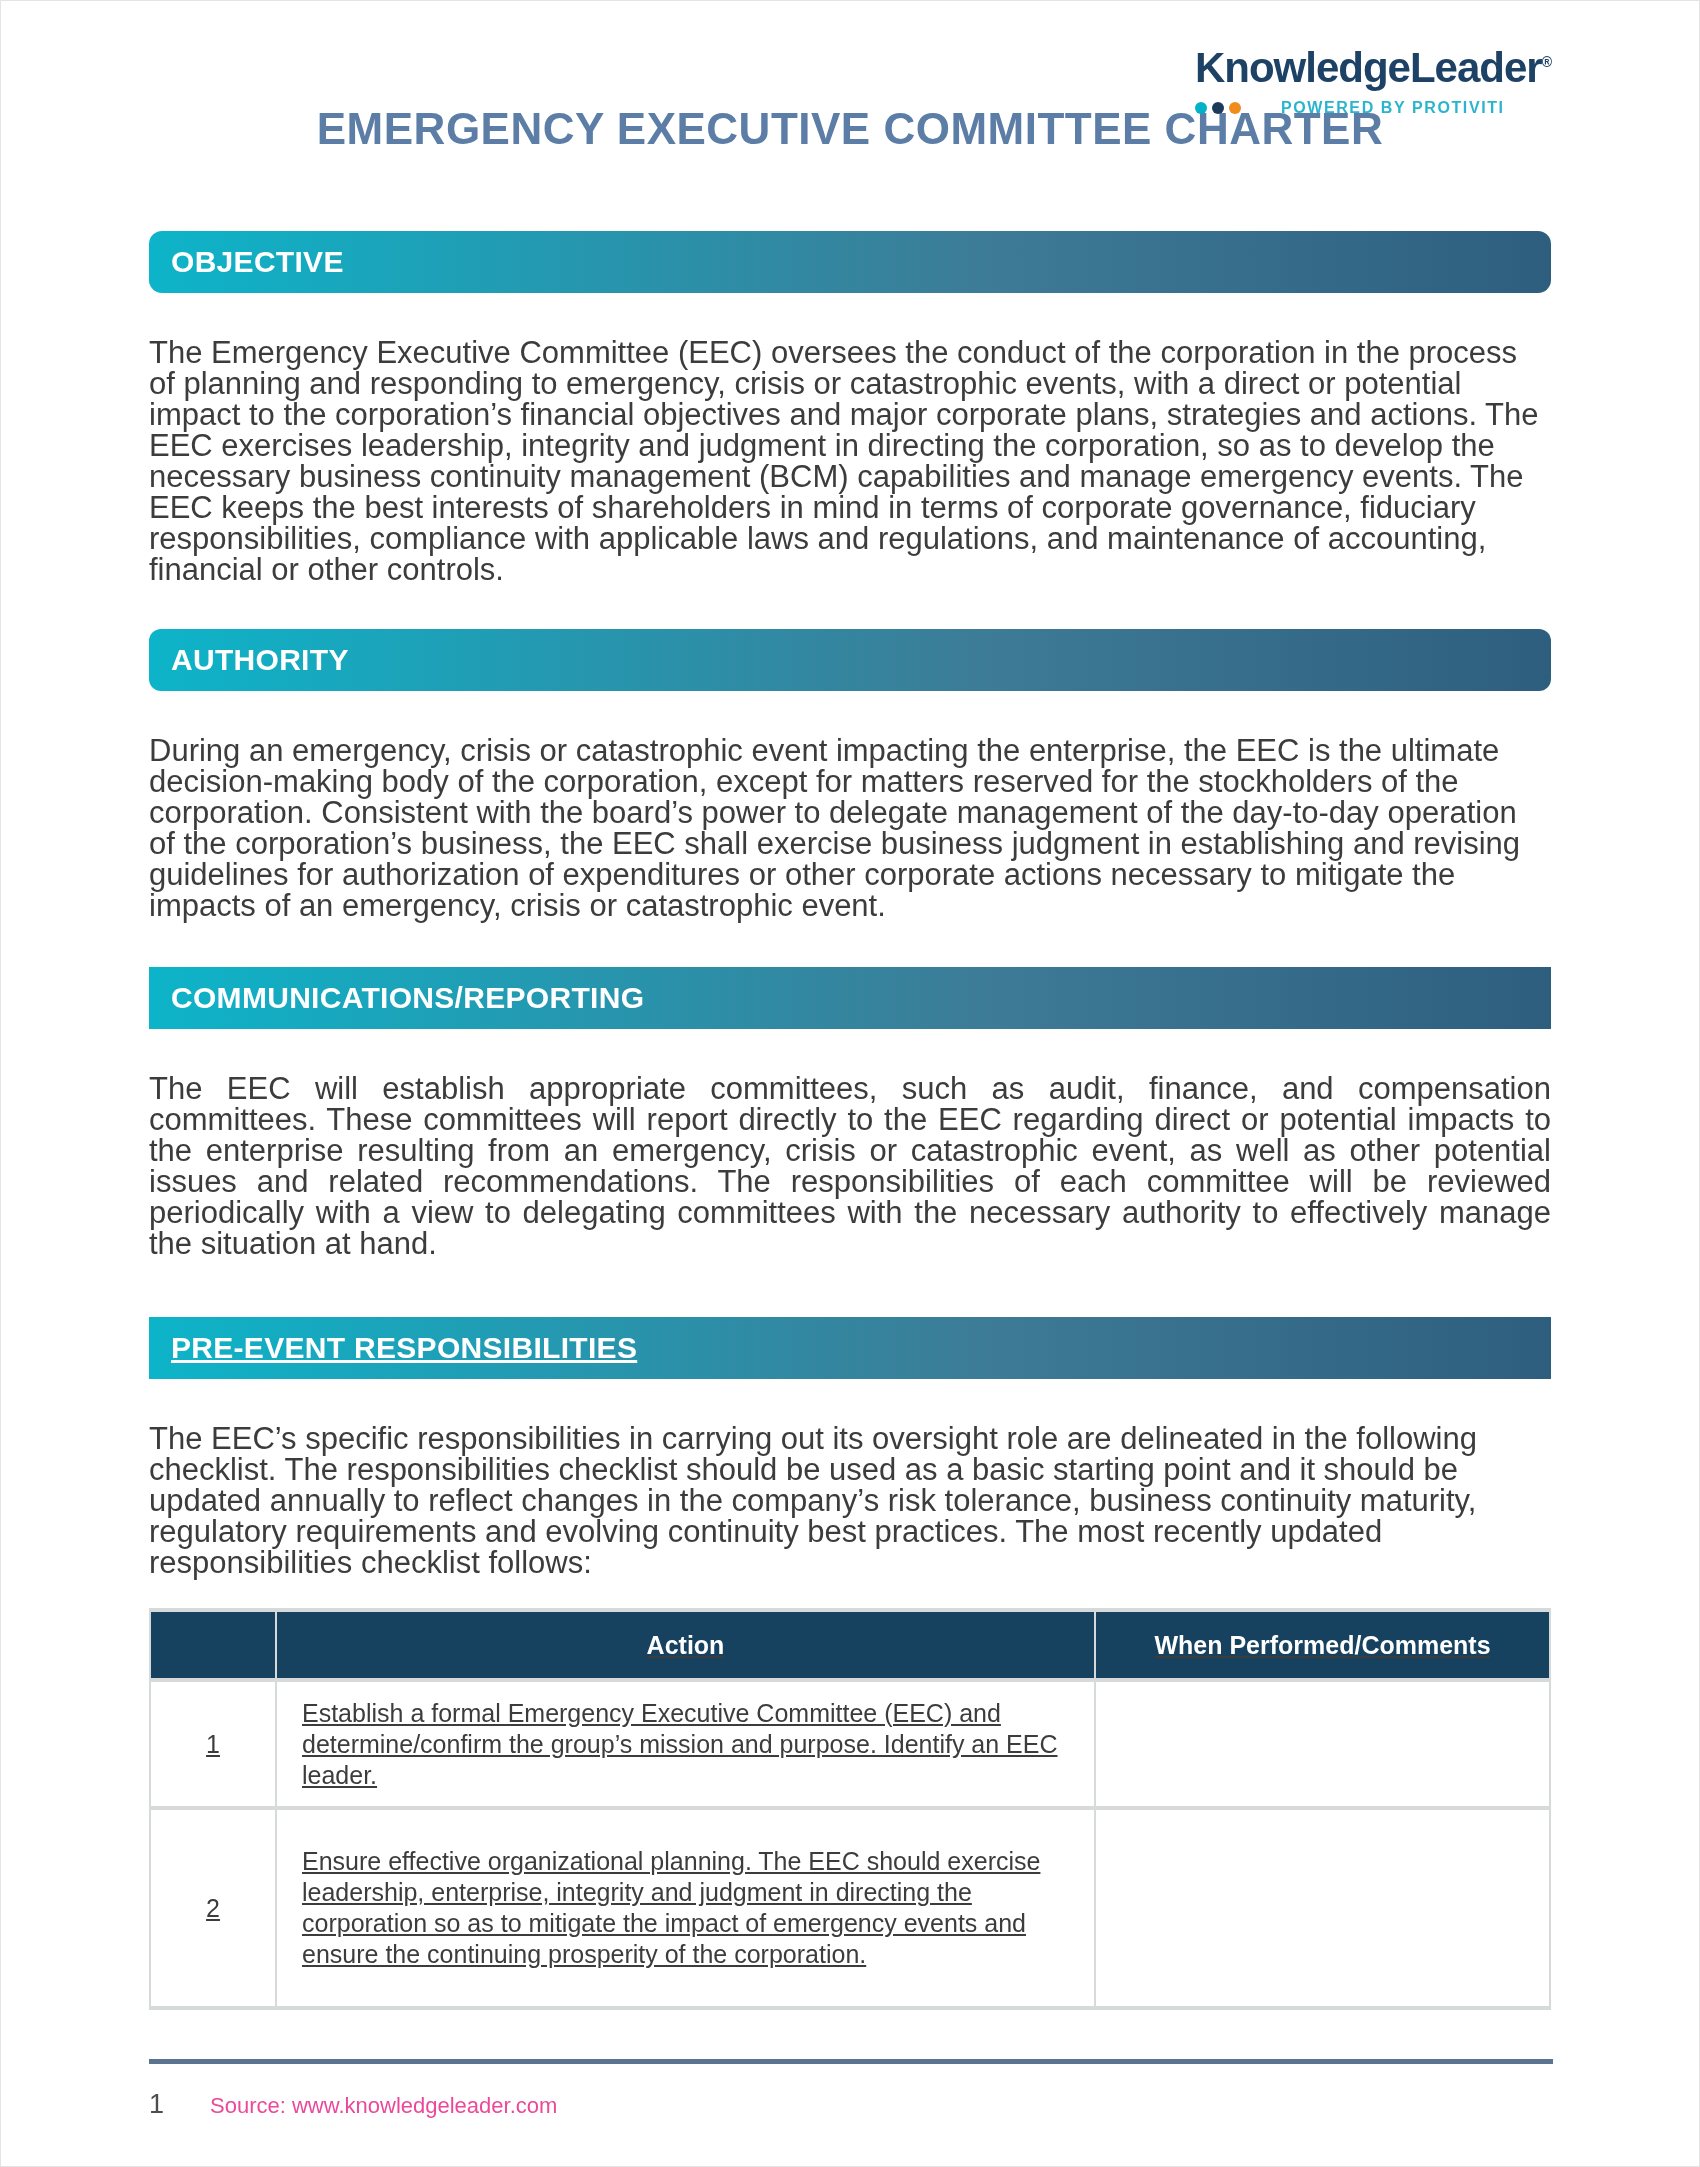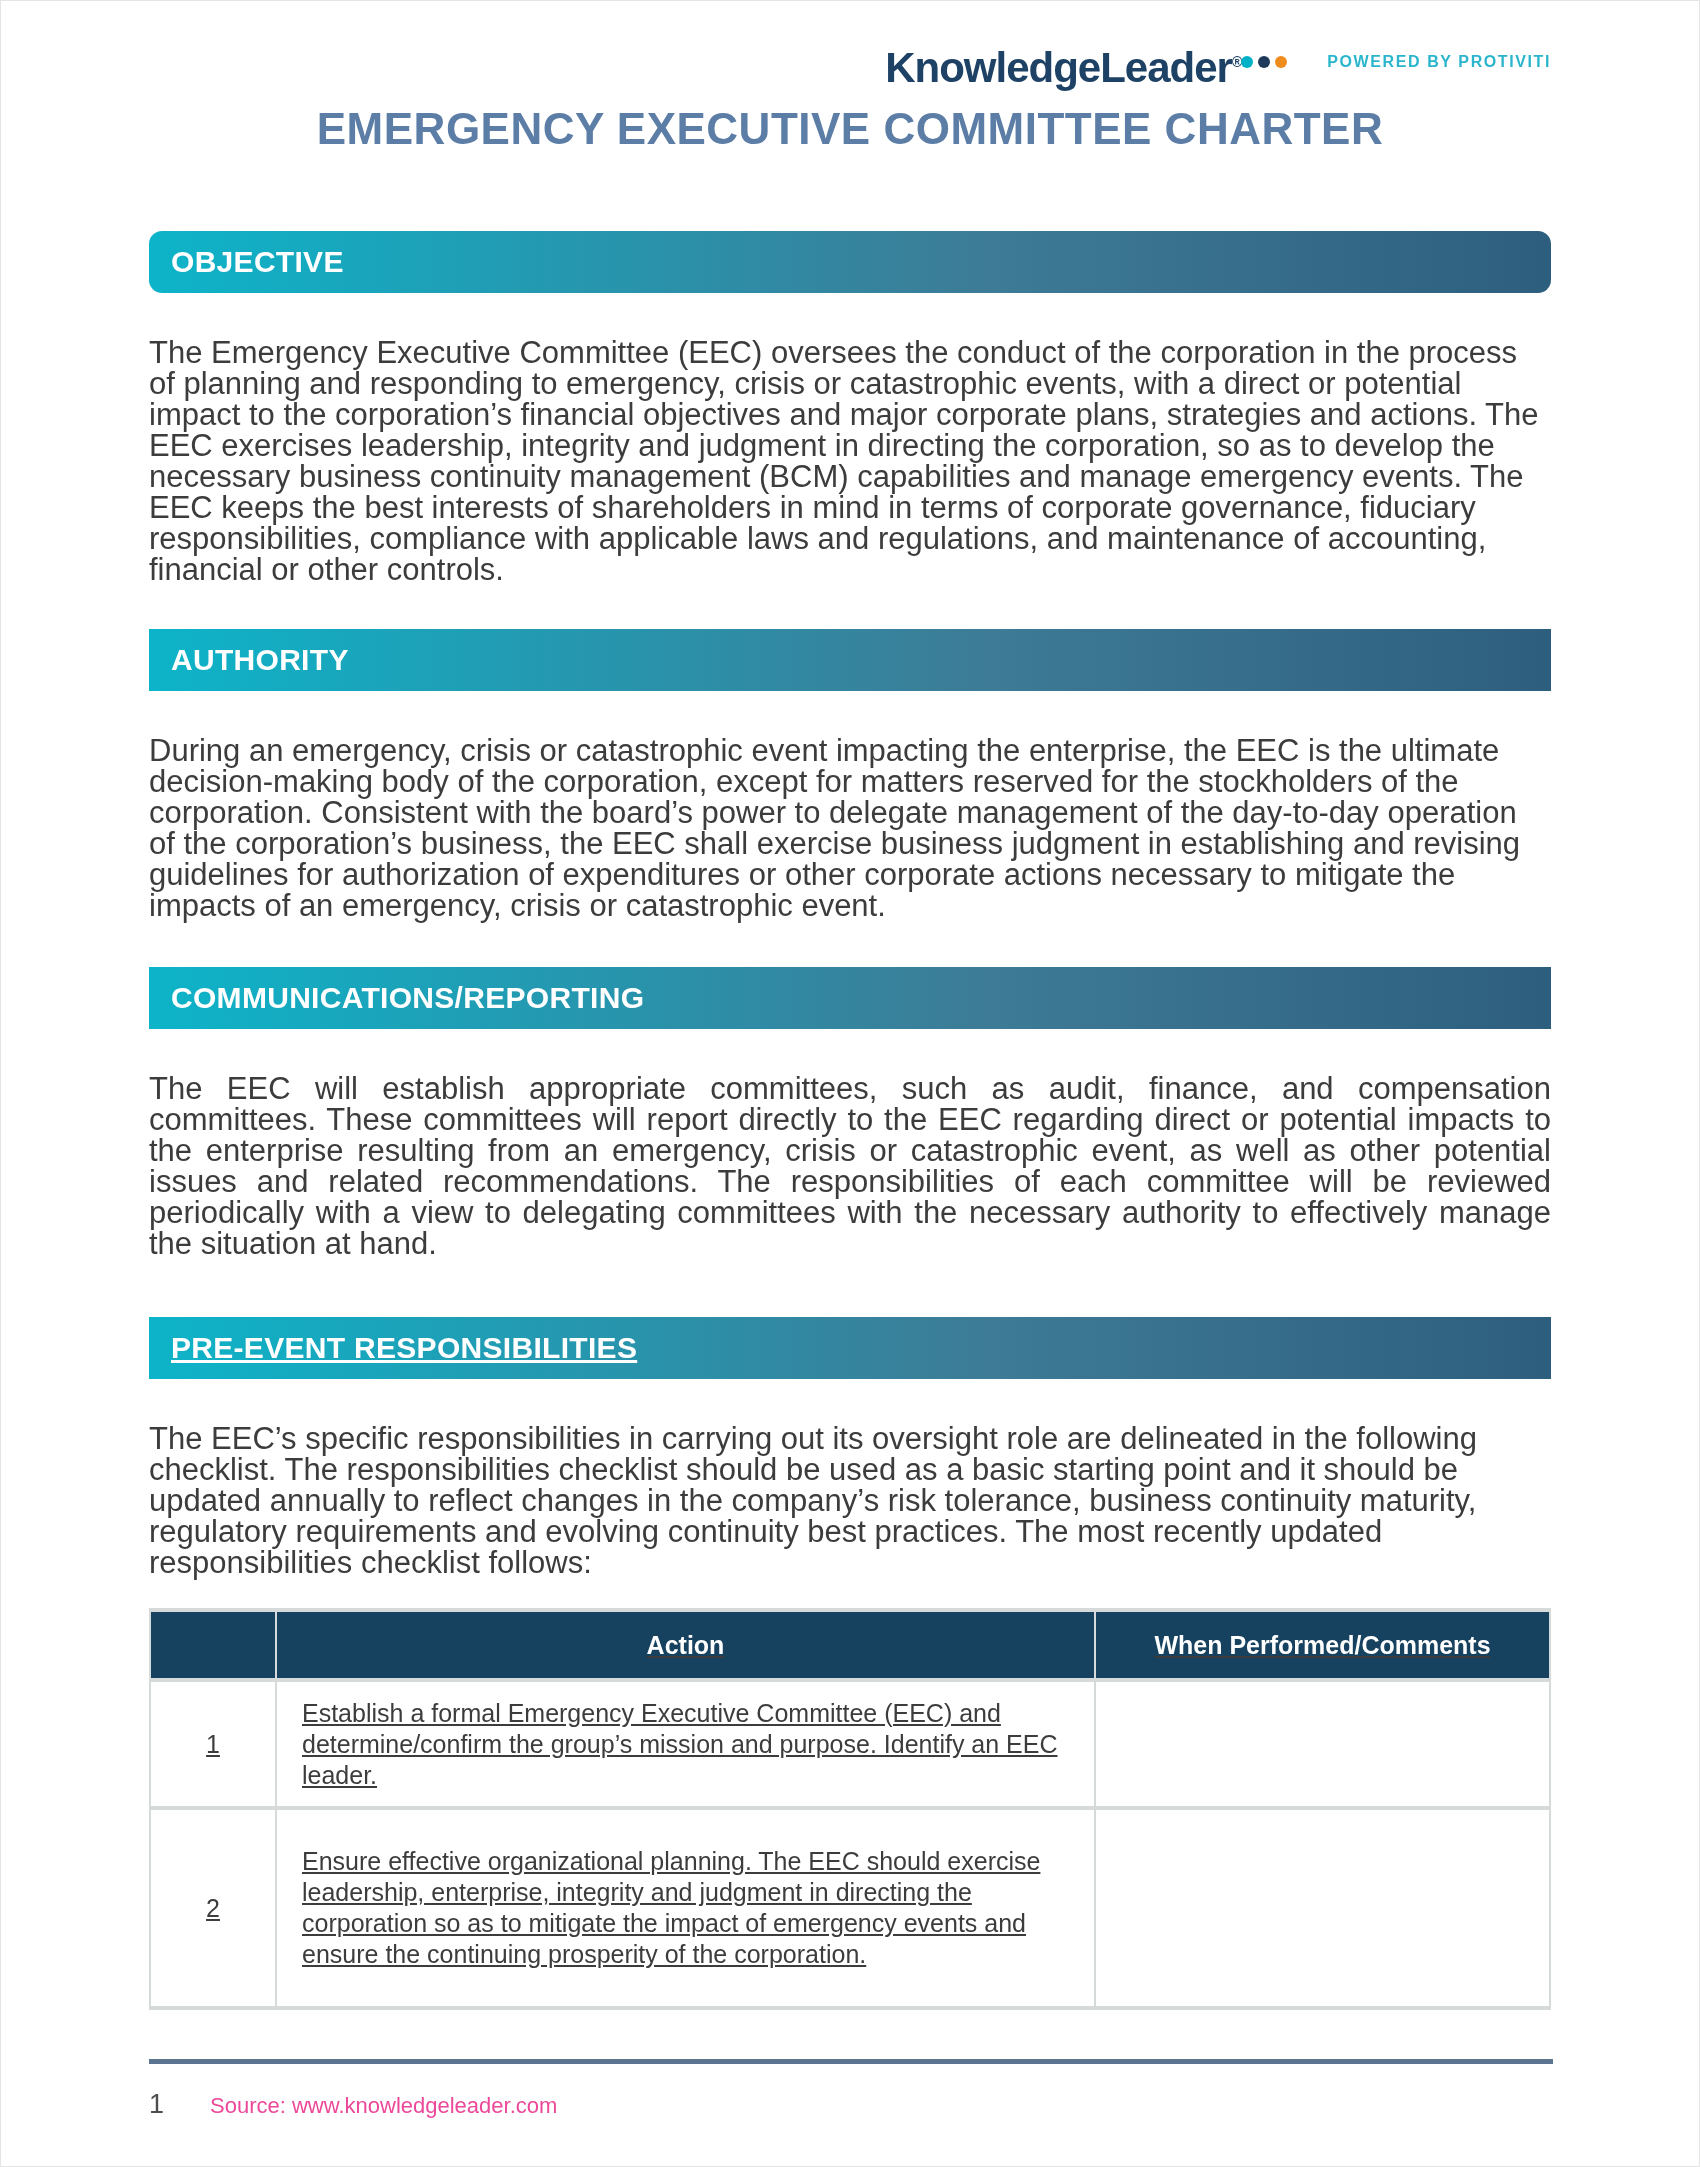--- a/index.html
+++ b/index.html
@@ -11,21 +11,21 @@
     border:1px solid #e4e4e4;
     font-family:"Liberation Sans", sans-serif;
     color:#3c3c3c;
     overflow:hidden;
   }
   .content { padding:44px 148px 0 148px; }
 
   
   .logo-block {
     position:absolute; top:44px; right:148px;
-    display:flex; flex-direction:row; align-items:flex-start;
+    display:flex; flex-direction:column; align-items:flex-start;
   }
   .wordmark {
     font-size:42px; font-weight:bold; letter-spacing:-1px;
     color:#1d4265; line-height:1.1;
   }
   .wordmark sup { font-size:14px; vertical-align:super; }
   .tagline-row { display:flex; align-items:center; margin-top:8px;gap:16px; }
   .dots { display:flex; gap:5px; margin-right:24px; }
   .dot { width:12px; height:12px; border-radius:50%; }
   .tagline {
@@ -44,21 +44,21 @@
 
   
   .section-bar {
     height:62px; width:100%;
     background:linear-gradient(90deg, #0db4c9 0%, #3d7b96 60%, #2e5e7e 100%);
     display:flex; align-items:center;
     padding-left:22px;
     color:#ffffff; font-size:30px; font-weight:bold; letter-spacing:0.3px;
   }
   .bar-1 { margin-top:78px;border-radius:13px; }
-  .bar-2 { margin-top:44px; }
+  .bar-2 { margin-top:44px;border-radius:12px; }
   .bar-3 { margin-top:46px; }
   .bar-4 { margin-top:58px;text-decoration:underline; }
 
   .body-par {
     margin-top:44px;
     font-size:31px; line-height:31px; color:#3c3c3c;
     text-align:left;
   }
   .body-par.justified { text-align:justify; }
 

